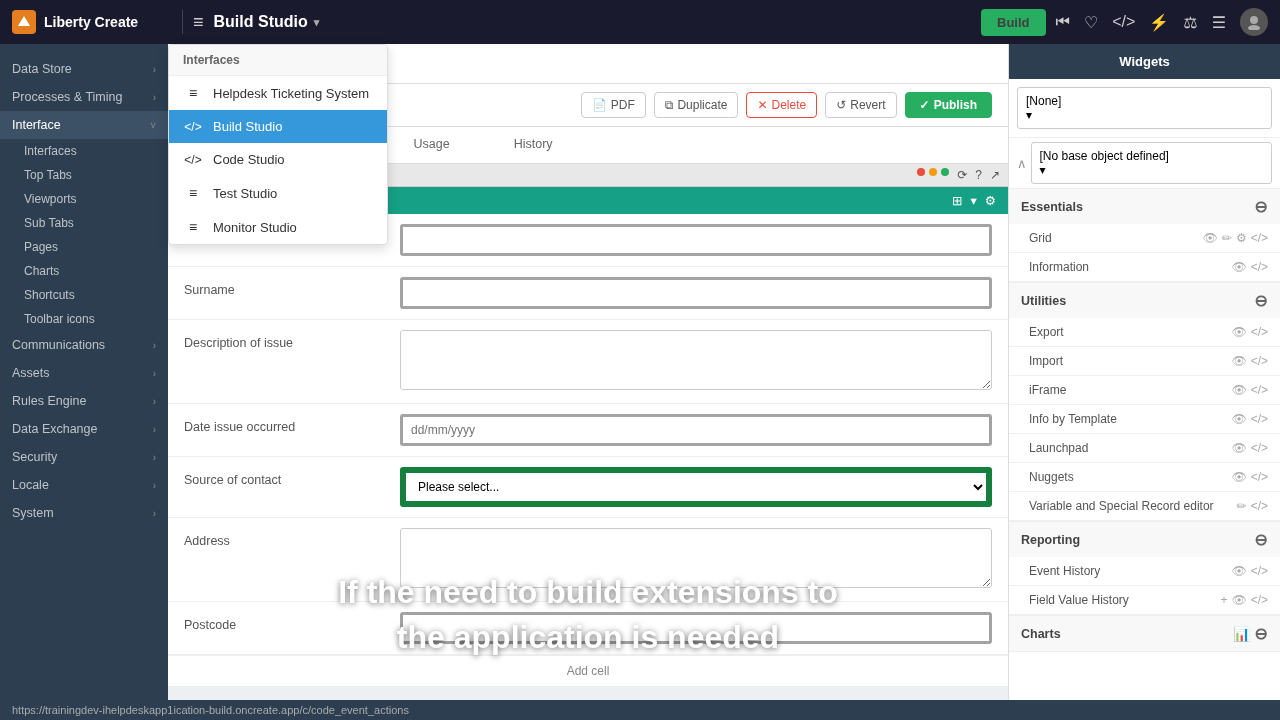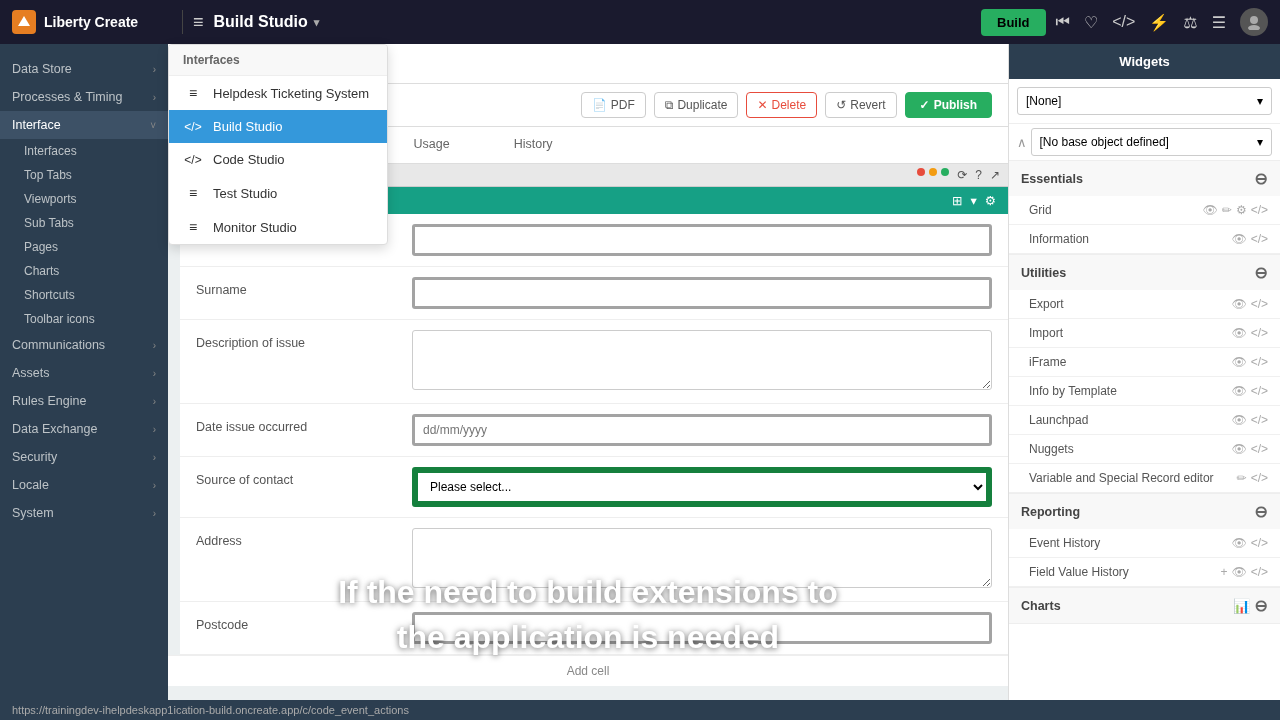--- a/index.html
+++ b/index.html
@@ -6,21 +6,21 @@
     body { font-family: -apple-system, BlinkMacSystemFont, 'Segoe UI', Arial, sans-serif; font-size: 13px; background: #f0f0f0; overflow: hidden; width: 1280px; height: 720px; }
 
     
     .topbar { display: flex; align-items: center; background: #1a1a2e; color: #fff; height: 44px; padding: 0 12px; gap: 10px; }
     .topbar-logo { display: flex; align-items: center; gap: 8px; font-weight: 600; font-size: 14px; color: #fff; min-width: 160px; }
     .topbar-logo-icon { width: 24px; height: 24px; background: #e67e22; border-radius: 4px; display: flex; align-items: center; justify-content: center; font-size: 10px; font-weight: bold; }
     .topbar-divider { width: 1px; height: 24px; background: #444; }
     .topbar-menu { cursor: pointer; font-size: 18px; color: #ccc; }
     .topbar-title { display: flex; align-items: center; gap: 6px; font-size: 16px; font-weight: 600; color: #fff; }
     .topbar-spacer { flex: 1; }
-    .topbar-build-btn { background: #27ae60; color: #000000; border: none; padding: 6px 16px; border-radius: 4px; font-size: 13px; font-weight: 600; cursor: pointer; }
+    .topbar-build-btn { background: #27ae60; color: #404040; border: none; padding: 6px 16px; border-radius: 4px; font-size: 13px; font-weight: 600; cursor: pointer; }
     .topbar-icons { display: flex; align-items: center; gap: 14px; color: #ccc; font-size: 16px; }
     .topbar-icon { cursor: pointer; }
     .topbar-avatar { width: 28px; height: 28px; border-radius: 50%; background: #555; display: flex; align-items: center; justify-content: center; cursor: pointer; }
 
     
     .main-layout { display: flex; height: calc(720px - 44px); }
 
     
     .sidebar { width: 168px; background: #2c3e50; color: #ccc; display: flex; flex-direction: column; overflow-y: auto; flex-shrink: 0; }
     .sidebar-section { padding: 11px 0; }
@@ -49,36 +49,36 @@
     
     .tabs-bar { background: #fff; border-bottom: 1px solid #ddd; display: flex; align-items: center; padding: 0 16px; gap: 36px; }
     .tab { padding: 10px 14px; font-size: 12.5px; color: #666; cursor: pointer; border-bottom: 2px solid transparent; }
     .tab.active { color: #2980b9; border-bottom-color: #2980b9; font-weight: 600; }
 
     
     .form-container { flex: 1; overflow: auto; padding: 0; }
     .form-layout-bar { background: #e8e8e8; border-bottom: 1px solid #ccc; padding: 4px 8px; display: flex; align-items: center; gap: 6px; font-size: 12px; color: #555; }
     .form-header-bar { background: #16a085; color: #fff; padding: 6px 12px; display: flex; align-items: center; justify-content: space-between; font-size: 12.5px; }
     .form-header-icons { display: flex; gap: 8px; }
-    .form-row { display: flex; align-items: flex-start; padding: 10px 16px; border-bottom: 1px solid #eee; background: #fff; gap: 16px; margin-left: 12px; }
+    .form-row { display: flex; align-items: flex-start; padding: 10px 16px; border-bottom: 1px solid #eee; background: #fff; gap: 16px; }
     .form-label { width: 200px; font-size: 12.5px; color: #555; padding-top: 6px; flex-shrink: 0; }
     .form-field { flex: 1; }
     .form-input { width: 100%; border: 3px solid #a3a3a3; border-radius: 3px; padding: 6px 8px; font-size: 12px; background: #fff; }
     .form-textarea { width: 100%; border: 1px solid #ccc; border-radius: 3px; padding: 6px 8px; font-size: 12px; background: #fff; min-height: 60px; resize: vertical; }
     .form-select { width: 100%; border: 6px solid #15803d; border-radius: 3px; padding: 6px 8px; font-size: 12px; background: #fff; }
     .add-cell-bar { background: #fff; padding: 8px; text-align: center; border-top: 1px solid #eee; font-size: 12px; color: #888; cursor: pointer; }
 
     
     .statusbar { position: absolute; bottom: 0; left: 0; right: 0; height: 20px; background: #2c3e50; color: #aaa; font-size: 11px; display: flex; align-items: center; padding: 0 12px; }
 
     
     .right-panel { width: 272px; background: #fff; border-left: 1px solid #ddd; display: flex; flex-direction: column; flex-shrink: 0; overflow-y: auto; }
     .right-panel-header { background: #2c3e50; color: #fff; padding: 10px 14px; font-size: 13px; font-weight: 600; text-align: center; }
     .right-panel-dropdown { padding: 8px; border-bottom: 1px solid #eee; }
-    .right-panel-select { width: 100%; border: 1px solid #ccc; border-radius: 3px; padding: 6px 8px; font-size: 12px; background: #fff; display: flex; justify-content: space-between; cursor: pointer; }
+    .right-panel-select { width: 100%; border: 1px solid #ccc; border-radius: 3px; padding: 6px 8px; font-size: 12px; background: #fff; display: flex; justify-content: space-between; cursor: pointer; flex-direction: column; }
     .right-panel-section { border-bottom: 1px solid #eee; }
     .right-panel-section-header { display: flex; align-items: center; justify-content: space-between; padding: 8px 12px; background: #f8f8f8; cursor: pointer; font-size: 12.5px; font-weight: 600; color: #444; }
     .right-panel-section-toggle { color: #666; font-size: 16px; }
     .widget-item { display: flex; align-items: center; justify-content: space-between; padding: 7px 12px 7px 20px; border-bottom: 1px solid #f0f0f0; font-size: 12px; color: #555; }
     .widget-actions { display: flex; gap: 4px; color: #aaa; font-size: 12px; }
     .widget-action { cursor: pointer; }
     .dropdown-menu { position: absolute; top: 44px; left: 168px; background: #fff; border: 1px solid #ddd; border-radius: 4px; box-shadow: 0 4px 12px rgba(0,0,0,0.15); z-index: 200; width: 220px; overflow: hidden; }
     .dropdown-header { padding: 8px 14px; font-size: 12px; font-weight: 600; color: #666; border-bottom: 1px solid #eee; background: #f8f8f8; }
     .dropdown-item { display: flex; align-items: center; gap: 10px; padding: 9px 14px; cursor: pointer; font-size: 13px; color: #333; }
     .dropdown-item.active { background: #3498db; color: #fff; }

